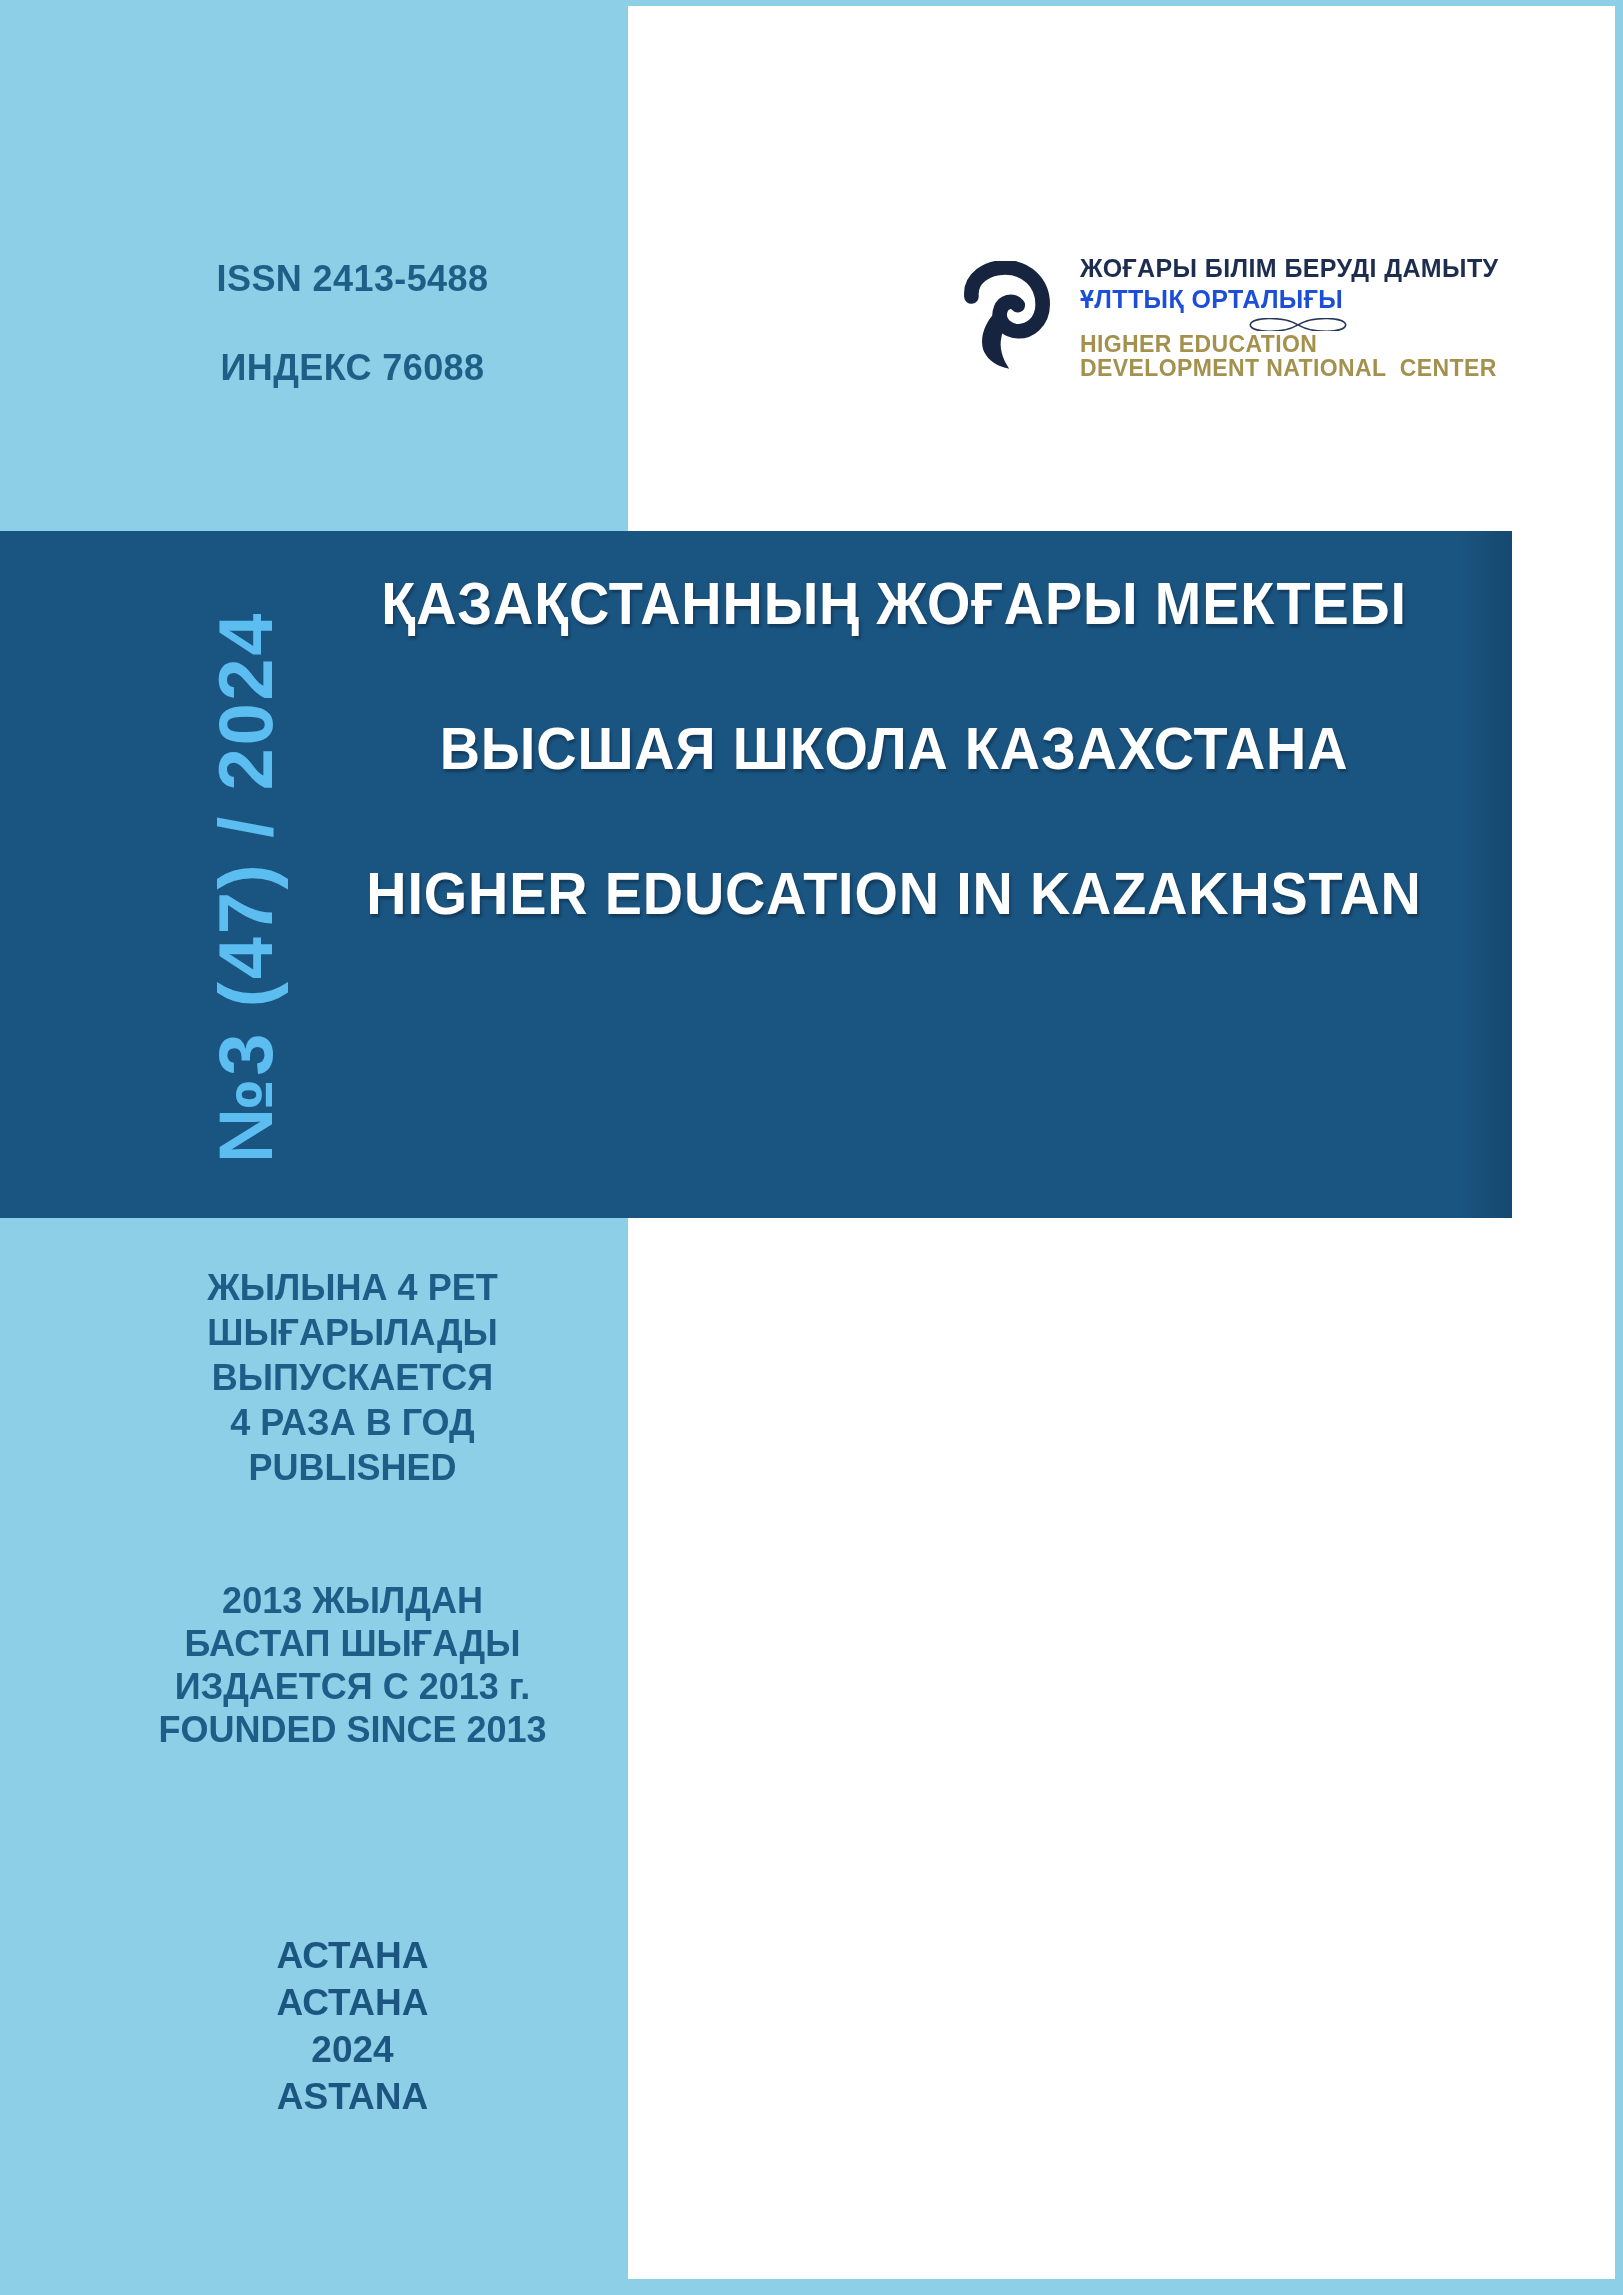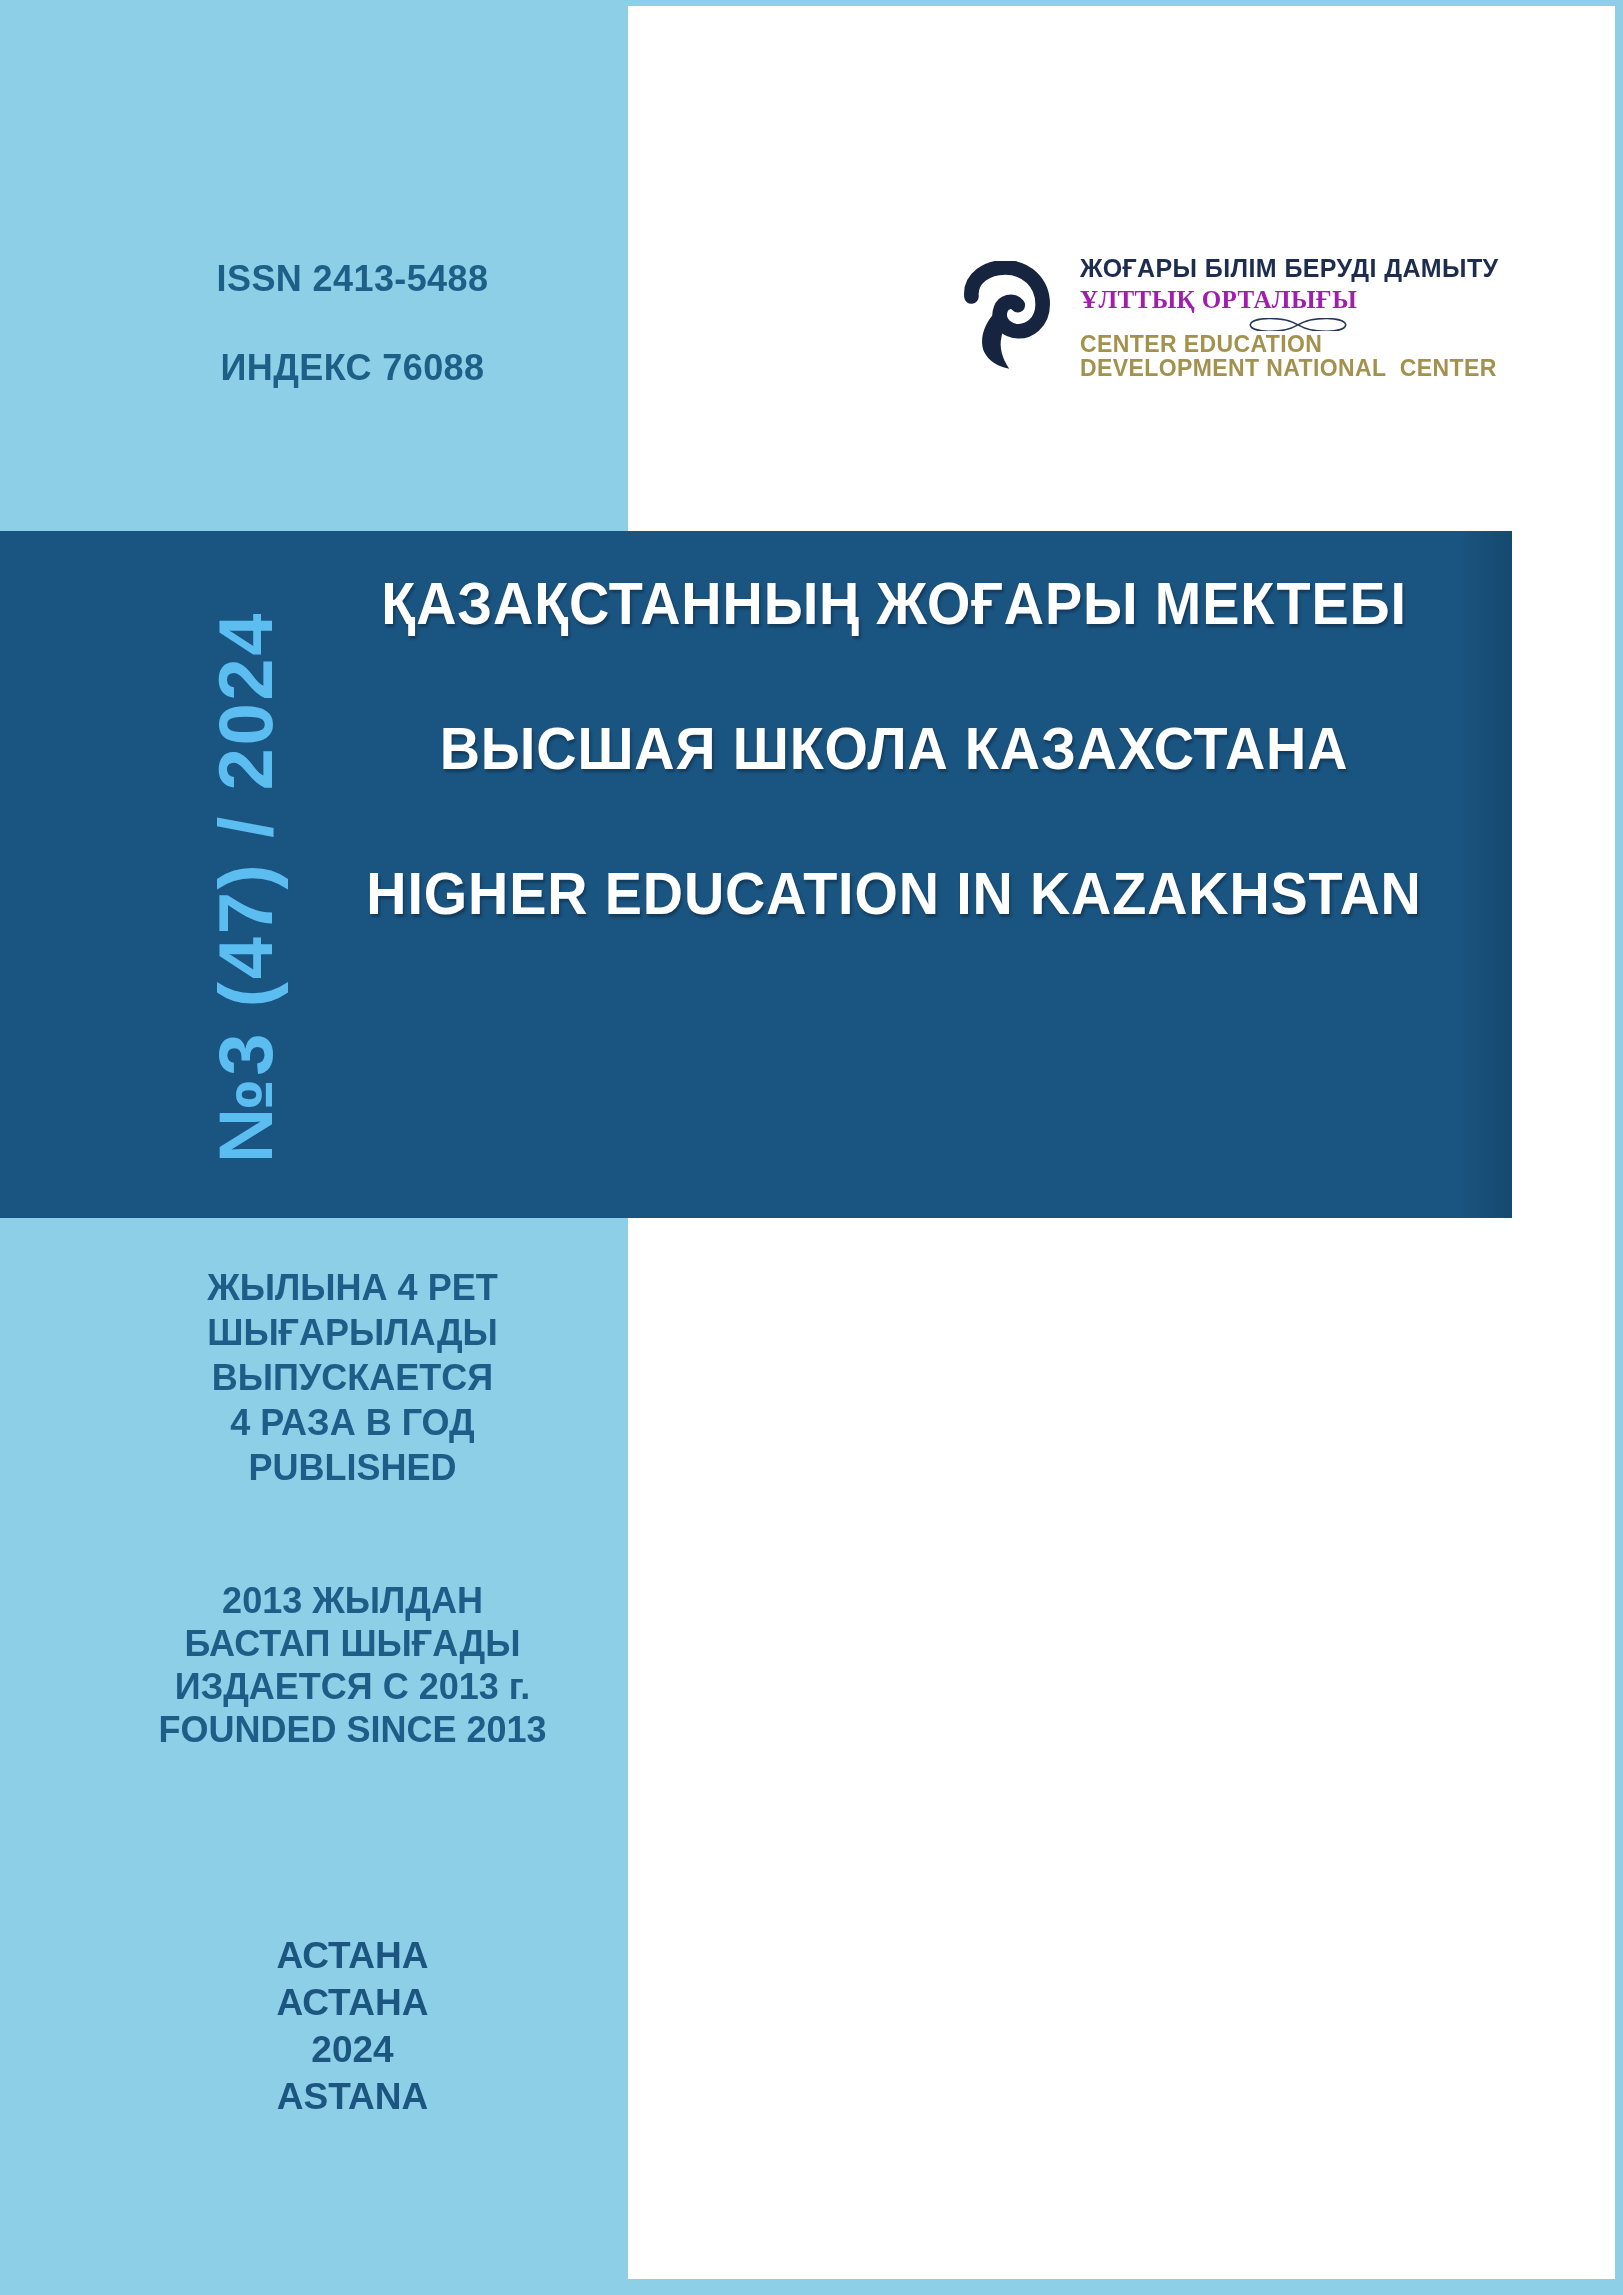--- a/index.html
+++ b/index.html
@@ -60,27 +60,27 @@
     <div class="logo-glyph">
       <svg viewBox="0 0 106 125" width="91" height="108">
         <g fill="none" stroke="#162440" stroke-linecap="round">
           <path d="M 11,41 C 9,19 30,7 50,7 C 75,7 94,25 94,50 C 94,71 78,84 61,81 C 48,78 41,67 45,56 C 48,47 59,44 65,51" stroke-width="17"></path>
         </g>
         <path d="M 44,55 C 27,68 19,90 26,106 C 31,116 42,123 55,125 C 47,113 43,100 46,88 C 49,75 49,64 44,55 Z" fill="#162440"></path>
       </svg>
     </div>
     <div class="logo-text">
       <div class="logo-kk" style="color:#1d2d4f;">ЖОҒАРЫ БІЛІМ БЕРУДІ ДАМЫТУ</div>
-      <div class="logo-kk" style="color:#a21caf;font-family:Liberation Serif, serif;">ҰЛТТЫҚ ОРТАЛЫҒЫ</div>
+      <div class="logo-kk" style="color:#1d4ed8;">ҰЛТТЫҚ ОРТАЛЫҒЫ</div>
       <div class="logo-bow">
         <svg viewBox="0 0 200 26" width="164" height="13.8">
           <path d="M100,13 C72,-4 12,-2 10,13 C12,28 72,30 100,13 C128,-4 188,-2 190,13 C188,28 128,30 100,13 Z" fill="none" stroke="#243757" stroke-width="3"></path>
         </svg>
       </div>
-      <div class="logo-en" style="color:#a3914d;">CENTER EDUCATION</div>
+      <div class="logo-en" style="color:#a3914d;">HIGHER EDUCATION</div>
       <div class="logo-en" style="color:#a3914d;">DEVELOPMENT NATIONAL  CENTER</div>
     </div>
   </div>
 
   <div class="banner">
     <div class="issue-vertical" style="color:#5cbdf1;">№3 (47) / 2024</div>
     <div class="titles">
       <div class="title-line">ҚАЗАҚСТАННЫҢ ЖОҒАРЫ МЕКТЕБІ</div>
       <div class="title-line">ВЫСШАЯ ШКОЛА КАЗАХСТАНА</div>
       <div class="title-line">HIGHER EDUCATION IN KAZAKHSTAN</div>

